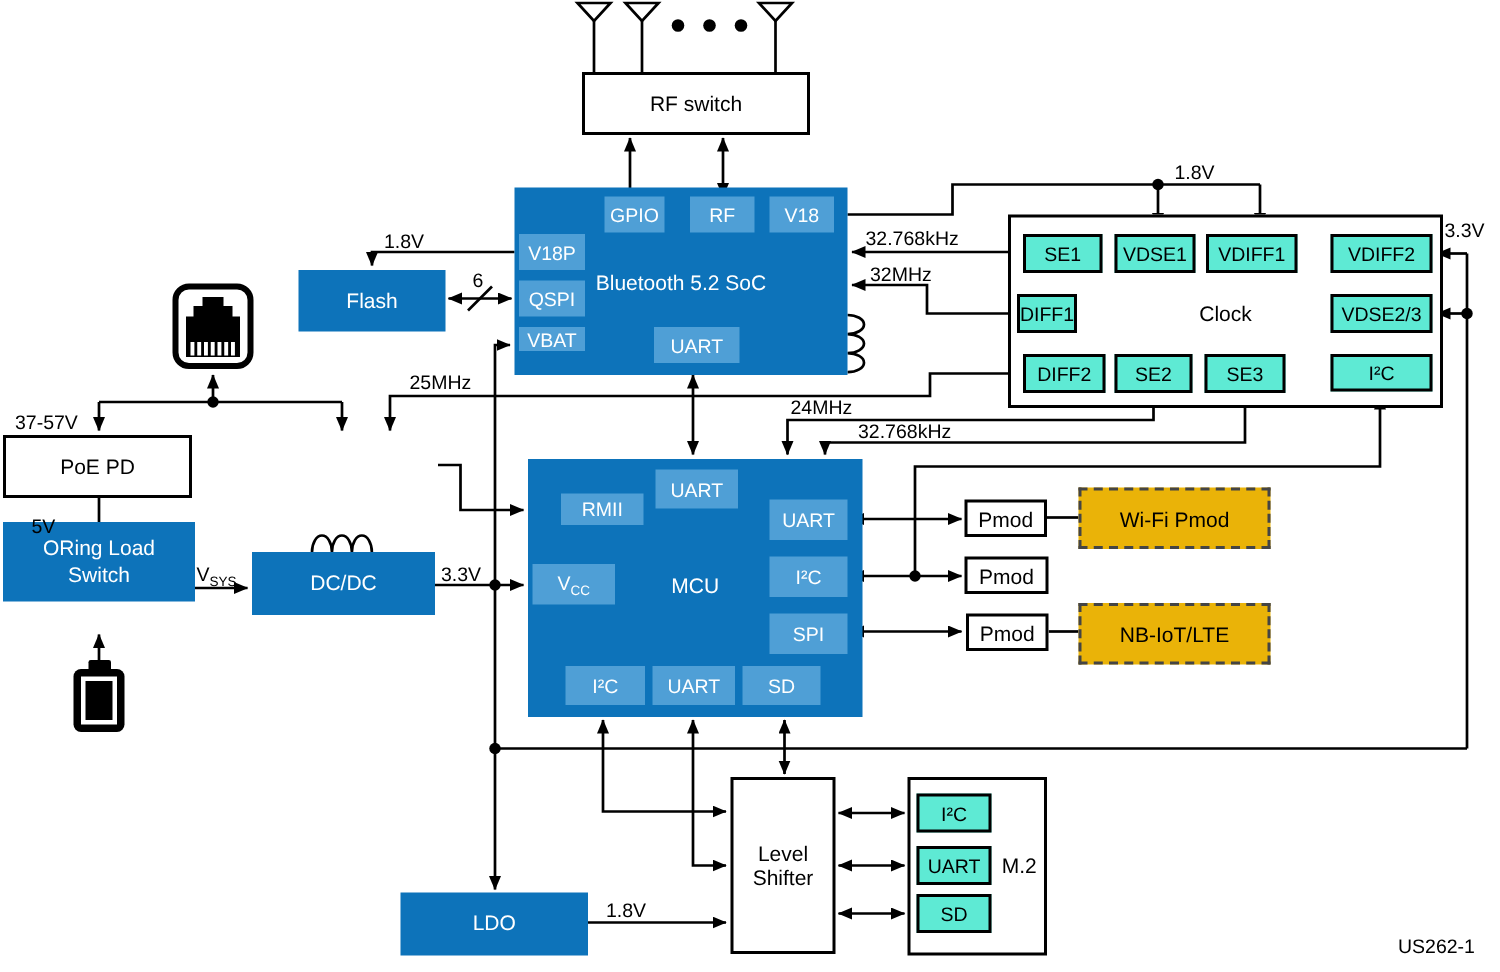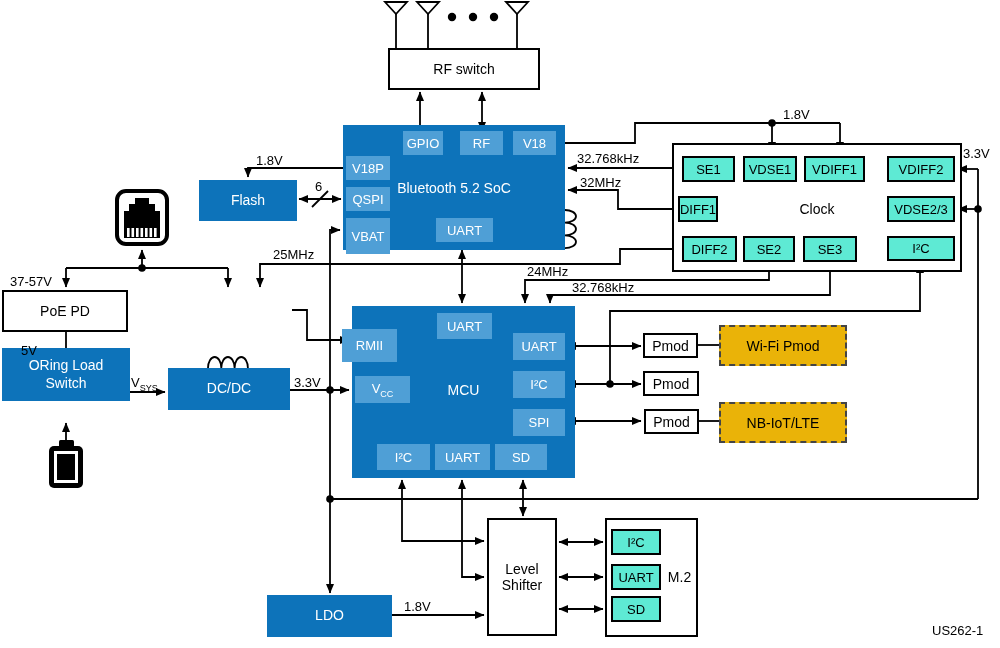--- a/index.html
+++ b/index.html
@@ -141,21 +141,21 @@
     <span>RF switch</span>
   </div>
 
   <div class="abs bb" style="left:343px;top:125px;width:222px;height:125px"></div>
   <div class="ttl" style="left:343px;top:180px;width:222px">Bluetooth 5.2 SoC</div>
   <div class="abs pb" style="left:403px;top:131px;width:40px;height:24px">GPIO</div>
   <div class="abs pb" style="left:460px;top:131px;width:43px;height:24px">RF</div>
   <div class="abs pb" style="left:513px;top:131px;width:43px;height:24px">V18</div>
   <div class="abs pb" style="left:346px;top:156px;width:44px;height:24px">V18P</div>
   <div class="abs pb" style="left:346px;top:187px;width:44px;height:24px">QSPI</div>
-  <div class="abs pb" style="left:346px;top:218px;width:44px;height:36px">VBAT</div>
+  <div class="abs pb" style="left:346px;top:218px;width:44px;height:16px">VBAT</div>
   <div class="abs pb" style="left:436px;top:218px;width:57px;height:24px">UART</div>
 
   <div class="abs bb" style="left:199px;top:180px;width:98px;height:41px">
     <span>Flash</span>
   </div>
 
   <div class="abs wb" style="left:672px;top:143px;width:290px;height:129px"></div>
   <div class="ttlb" style="left:672px;top:201px;width:290px">Clock</div>
   <div class="abs cb" style="left:682px;top:156px;width:53px;height:26px">SE1</div>
   <div class="abs cb" style="left:743px;top:156px;width:54px;height:26px">VDSE1</div>
@@ -179,21 +179,21 @@
   <div class="abs bb" style="left:168px;top:368px;width:122px;height:42px">
     <span>DC/DC</span>
   </div>
   <div class="abs bb" style="left:267px;top:595px;width:125px;height:42px">
     <span>LDO</span>
   </div>
 
   <div class="abs bb" style="left:352px;top:306px;width:223px;height:172px"></div>
   <div class="ttl" style="left:352px;top:382px;width:223px">MCU</div>
   <div class="abs pb" style="left:437px;top:313px;width:55px;height:26px">UART</div>
-  <div class="abs pb" style="left:342px;top:329px;width:55px;height:33px">RMII</div>
+  <div class="abs pb" style="left:374px;top:329px;width:55px;height:21px">RMII</div>
   <div class="abs pb" style="left:513px;top:333px;width:52px;height:27px">UART</div>
   <div class="abs pb" style="left:513px;top:371px;width:52px;height:27px">I²C</div>
   <div class="abs pb" style="left:355px;top:376px;width:55px;height:27px">
     <span><span>V</span><sub>CC</sub></span>
   </div>
   <div class="abs pb" style="left:513px;top:409px;width:52px;height:27px">SPI</div>
   <div class="abs pb" style="left:377px;top:444px;width:53px;height:26px">I²C</div>
   <div class="abs pb" style="left:435px;top:444px;width:55px;height:26px">UART</div>
   <div class="abs pb" style="left:495px;top:444px;width:52px;height:26px">SD</div>
 

